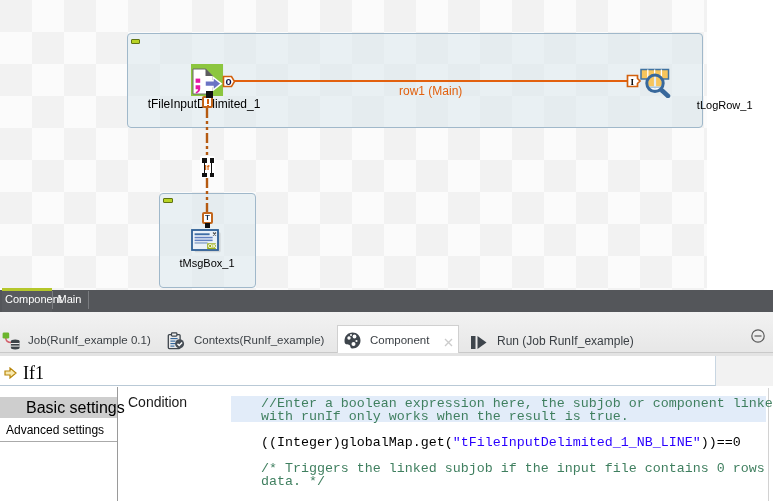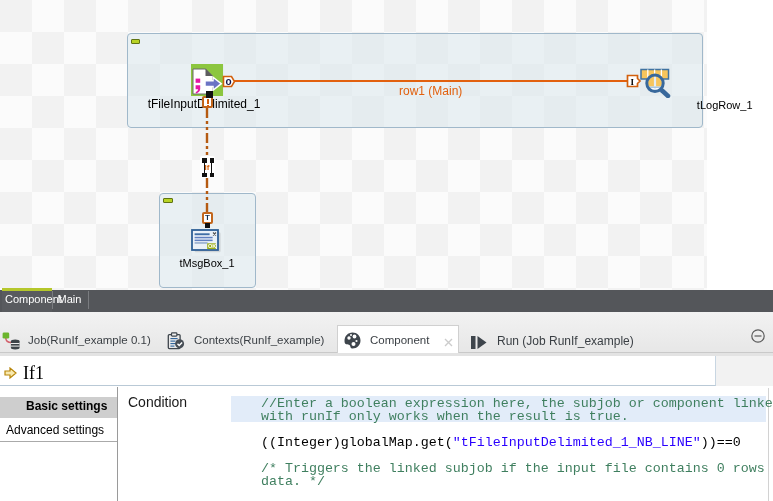--- a/index.html
+++ b/index.html
@@ -172,21 +172,21 @@
 <div class="abs" style="left:716px;top:356px;width:57px;height:30px;background:#f2f2f2;"></div>
 <svg class="abs" style="left:4px;top:366.5px;" width="13" height="12" viewBox="0 0 13 12">
   <path d="M1,4 L6,4 L6,1 L12,6 L6,11 L6,8 L1,8 Z" fill="#f8e9ae" stroke="#b8860b" stroke-width="1.2"></path>
 </svg>
 <div class="abs" style="left:23px;top:362.5px;font-family:'Liberation Serif',serif;font-size:18px;font-weight:normal;color:#000;">If1</div>
 
 <div class="abs" style="left:0;top:387px;width:773px;height:114px;background:#ffffff;"></div>
 <div class="abs" style="left:117px;top:387px;width:1px;height:114px;background:#9a9a9a;"></div>
 
 <div class="abs" style="left:0;top:396.5px;width:117px;height:21.5px;background:#cecece;"></div>
-<div class="abs" style="left:6px;top:399px;font-size:12px;font-weight:bold;color:#000;padding-left:20px;">Basic settings</div>
+<div class="abs" style="left:6px;top:399px;font-size:16px;font-weight:normal;color:#000;padding-left:20px;">Basic settings</div>
 <div class="abs" style="left:6px;top:423px;font-size:12px;color:#000;">Advanced settings</div>
 <div class="abs" style="left:0;top:440.5px;width:117px;height:1px;background:#aaaaaa;"></div>
 
 <div class="abs" style="left:128px;top:394px;font-size:14px;color:#1a1a1a;">Condition</div>
 
 <div class="abs" style="left:231px;top:395.6px;width:535px;height:26.1px;background:#e2ecf9;"></div>
 <div class="abs" style="left:768px;top:388px;width:1px;height:113px;background:#d2d2d2;"></div>
 <div class="abs" id="code" style="left:231.9px;top:396.8px;font-family:'Liberation Mono',monospace;font-size:13.34px;line-height:13.1px;white-space:pre;color:#3f7f5f;margin-left:29px;">//Enter a boolean expression here, the subjob or component linked
 with runIf only works when the result is true.
 

